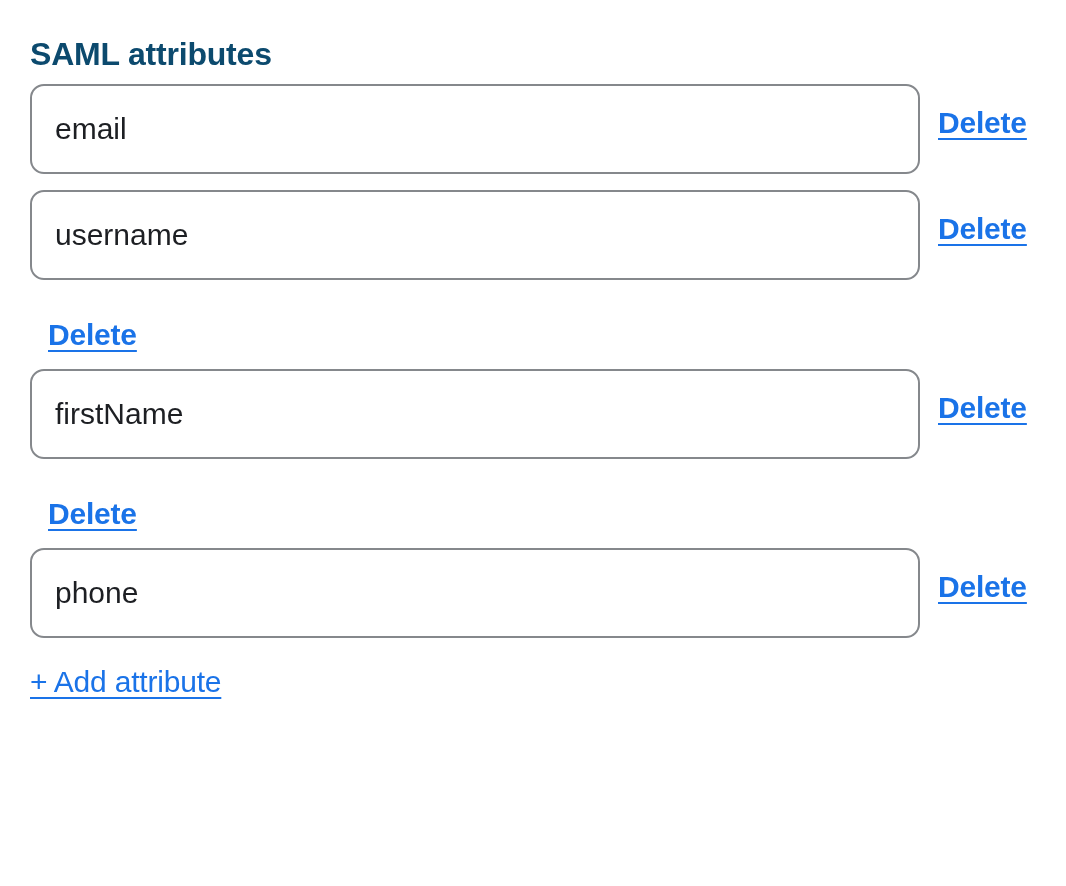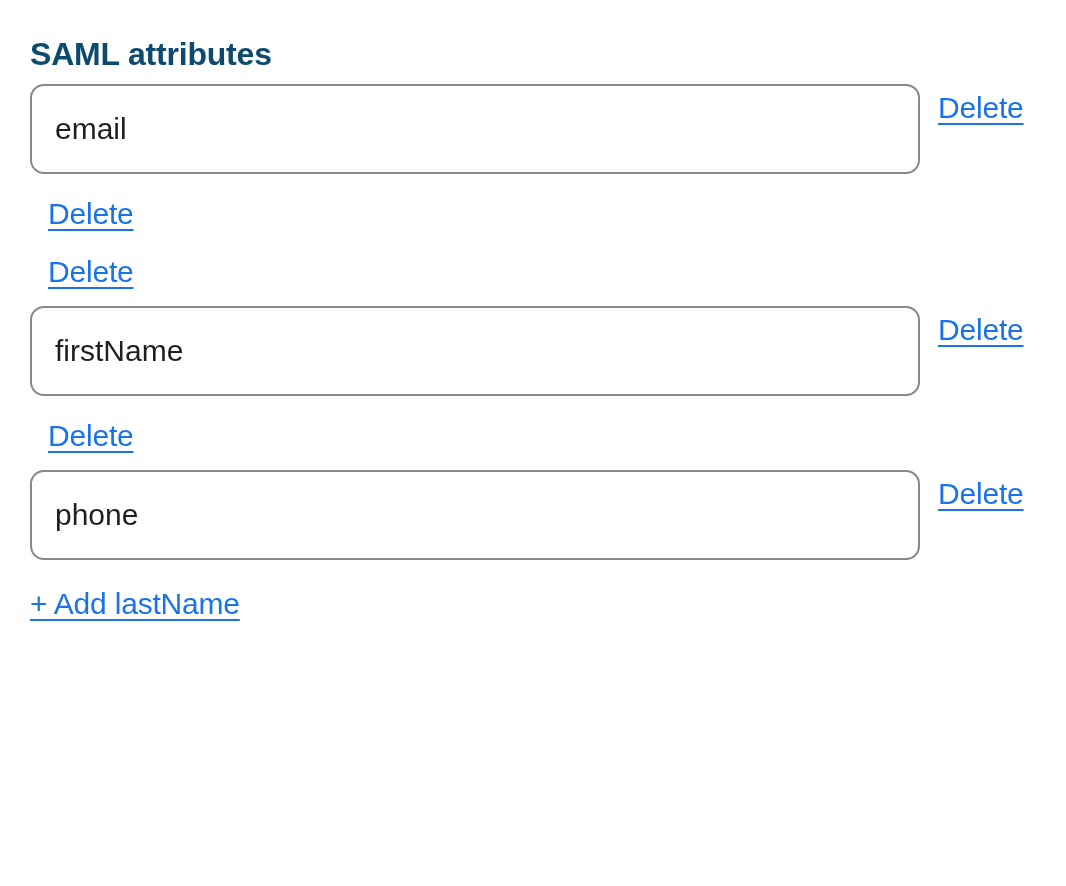--- a/index.html
+++ b/index.html
@@ -50,25 +50,26 @@
   }
   a.link {
     color: #1a73e8;
     text-decoration: underline;
     text-decoration-thickness: 2px;
     text-underline-offset: 5px;
     cursor: pointer;
   }
   .delete-link {
     margin-left: 18px;
-    margin-top: 6px;
+    margin-top: 21px;
     font-size: 30px;
     line-height: 36px;
     letter-spacing: -0.2px;
     white-space: nowrap;
+    font-weight: bold;
   }
   .add-row {
     margin-top: 26px;
   }
   .add-link {
     display: inline-block;
     font-size: 30px;
     line-height: 36px;
     letter-spacing: -0.2px;
   }
@@ -82,20 +83,21 @@
 
 
   <div class="rows">
 
     <div class="attr-row">
       <input class="attr-input" type="text" value="email" style="">
       <a class="link delete-link">Delete</a>
     </div>
 
     <div class="attr-row">
+      <input class="attr-input" type="text" value="username" style="">
       <a class="link delete-link">Delete</a>
     </div>
 
     <div class="attr-row">
       <a class="link delete-link">Delete</a>
     </div>
 
     <div class="attr-row">
       <input class="attr-input" type="text" value="firstName" style="">
       <a class="link delete-link">Delete</a>
@@ -106,16 +108,16 @@
     </div>
 
     <div class="attr-row">
       <input class="attr-input" type="text" value="phone" style="">
       <a class="link delete-link">Delete</a>
     </div>
 
   </div>
 
   <div class="add-row">
-    <a class="link add-link">+ Add lastName</a>
+    <a class="link add-link">+ Add attribute</a>
   </div>
 
 </div>
 
 </body></html>

